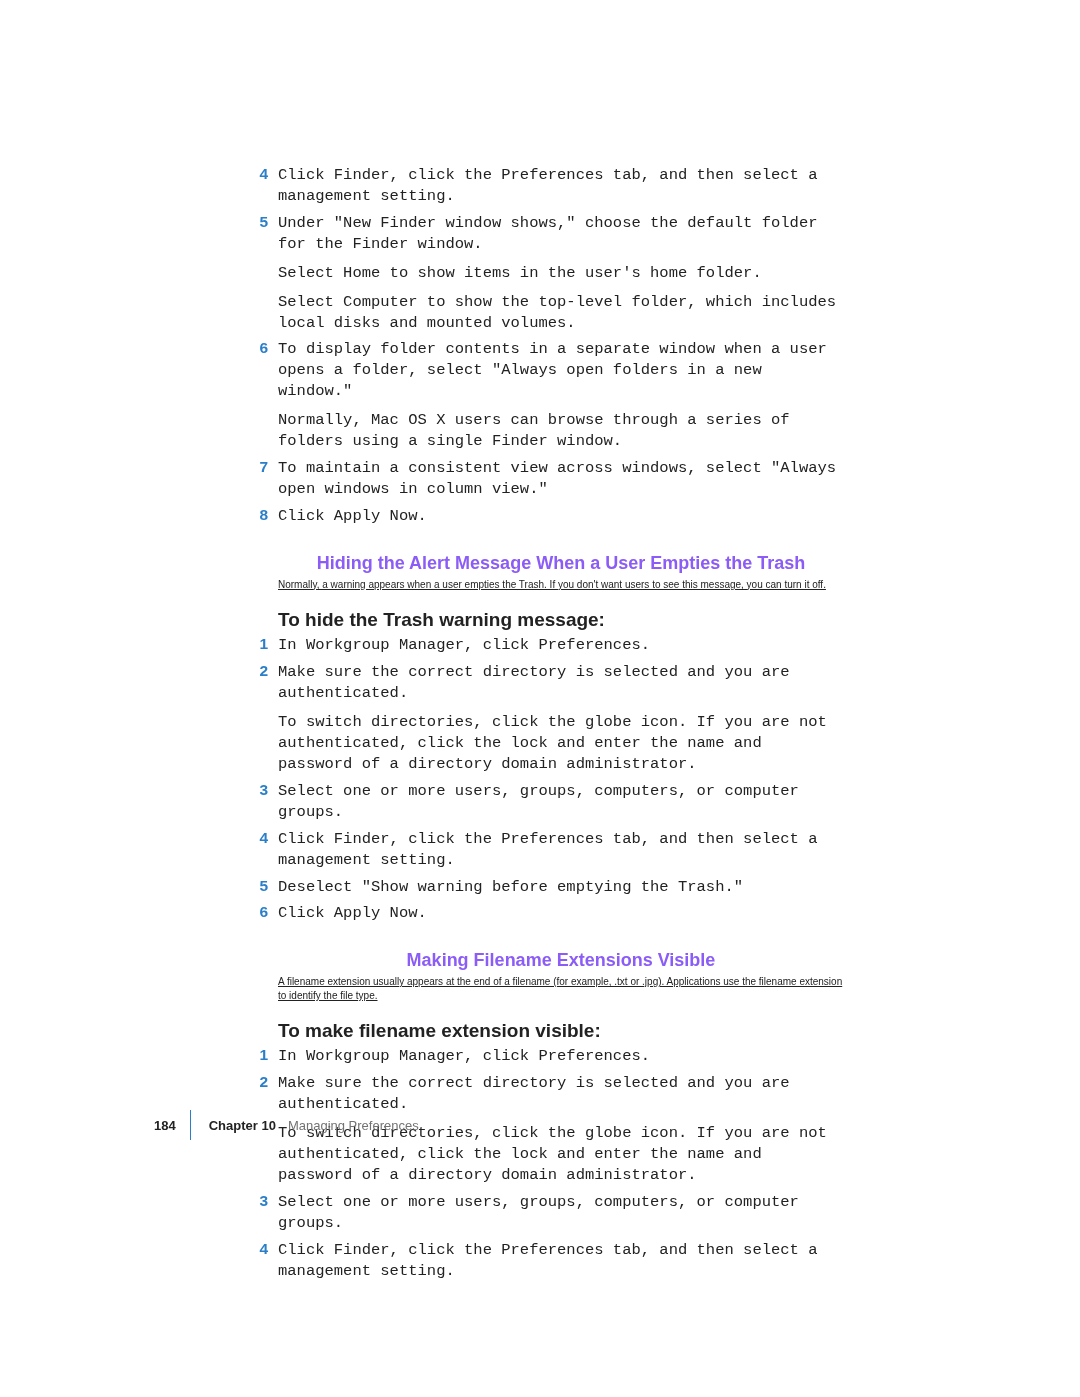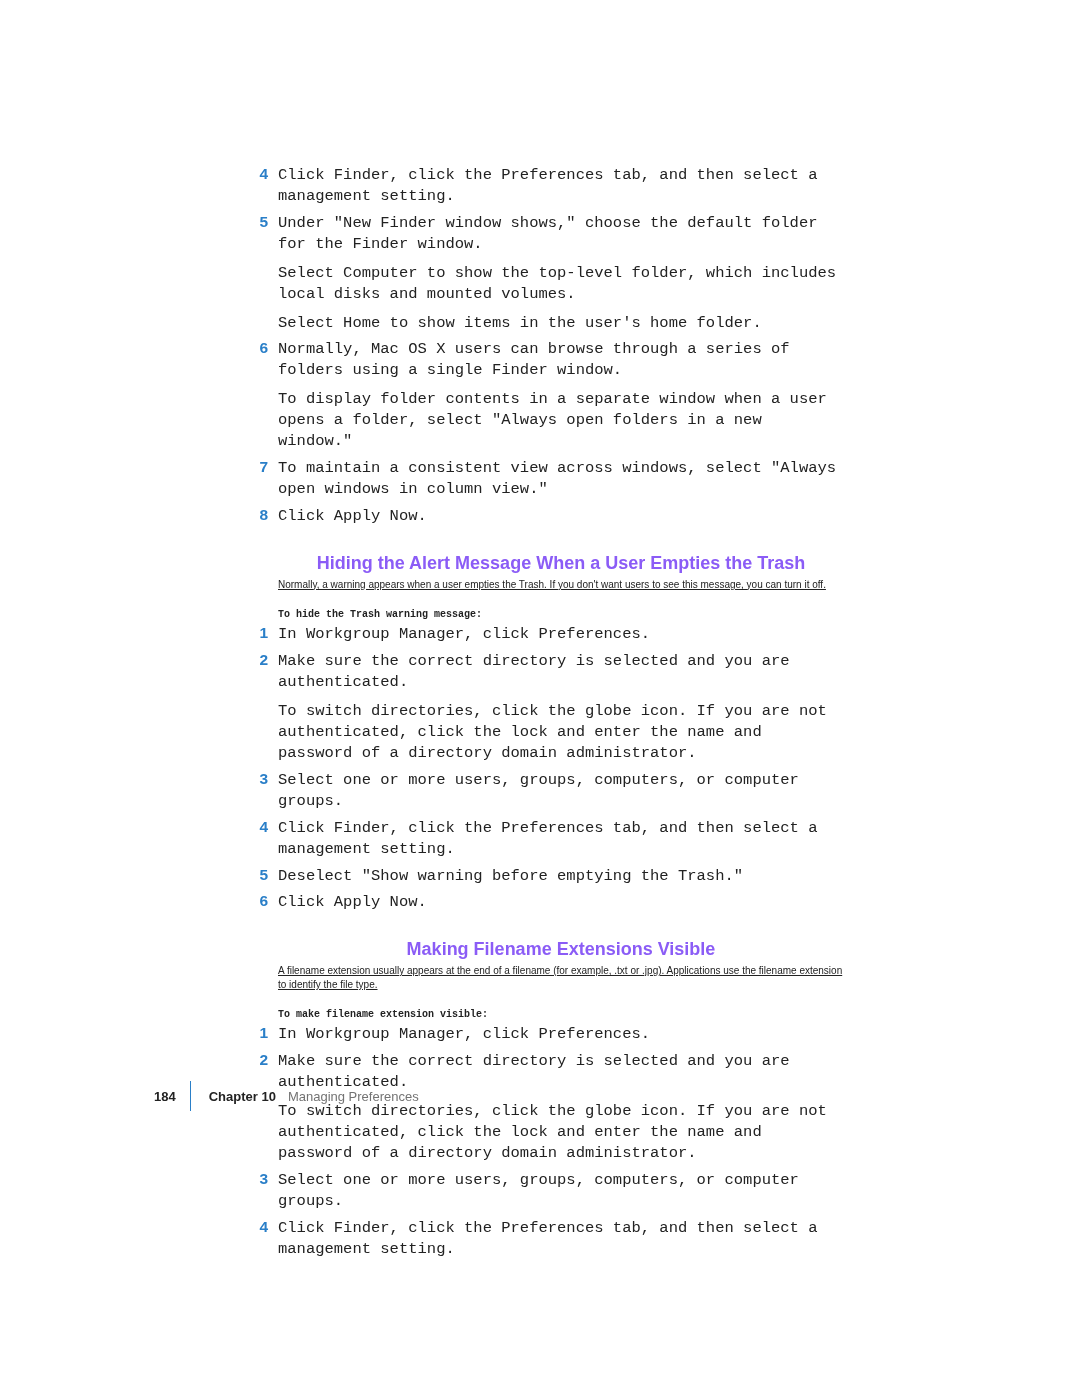--- a/index.html
+++ b/index.html
@@ -56,30 +56,29 @@
   }
   .section-intro {
     font-size: 10px;
     line-height: 1.35;
     margin-left: 34px;
     margin-bottom: 14px;
     text-decoration: underline;
   }
   .task-heading {
     font-weight: 700;
-    font-size: 10px;
+    font-size: 19px;
     margin-left: 34px;
     margin-bottom: 4px;
     margin-top: 18px;
-    font-family: Liberation Mono, monospace;
   }
   .footer {
     position: absolute;
     left: 154px;
-    bottom: 286px;
+    bottom: 257px;
     display: flex;
     align-items: center;
     font-size: 13px;
   }
   .footer .pnum {
     font-weight: 700;
     color: #222;
   }
   .footer .divider {
     width: 1px;
@@ -100,29 +99,29 @@
         <div class="step">
           <div class="step-num">4</div>
           <div class="step-body">
             <p>Click Finder, click the Preferences tab, and then select a management setting.</p>
           </div>
         </div>
         <div class="step">
           <div class="step-num">5</div>
           <div class="step-body">
             <p>Under "New Finder window shows," choose the default folder for the Finder window.</p>
+            <p>Select Home to show items in the user's home folder.</p>
             <p>Select Computer to show the top-level folder, which includes local disks and mounted volumes.</p>
-            <p>Select Home to show items in the user's home folder.</p>
           </div>
         </div>
         <div class="step">
           <div class="step-num">6</div>
           <div class="step-body">
+            <p>To display folder contents in a separate window when a user opens a folder, select "Always open folders in a new window."</p>
             <p>Normally, Mac OS X users can browse through a series of folders using a single Finder window.</p>
-            <p>To display folder contents in a separate window when a user opens a folder, select "Always open folders in a new window."</p>
           </div>
         </div>
         <div class="step">
           <div class="step-num">7</div>
           <div class="step-body">
             <p>To maintain a consistent view across windows, select "Always open windows in column view."</p>
           </div>
         </div>
         <div class="step">
           <div class="step-num">8</div>

